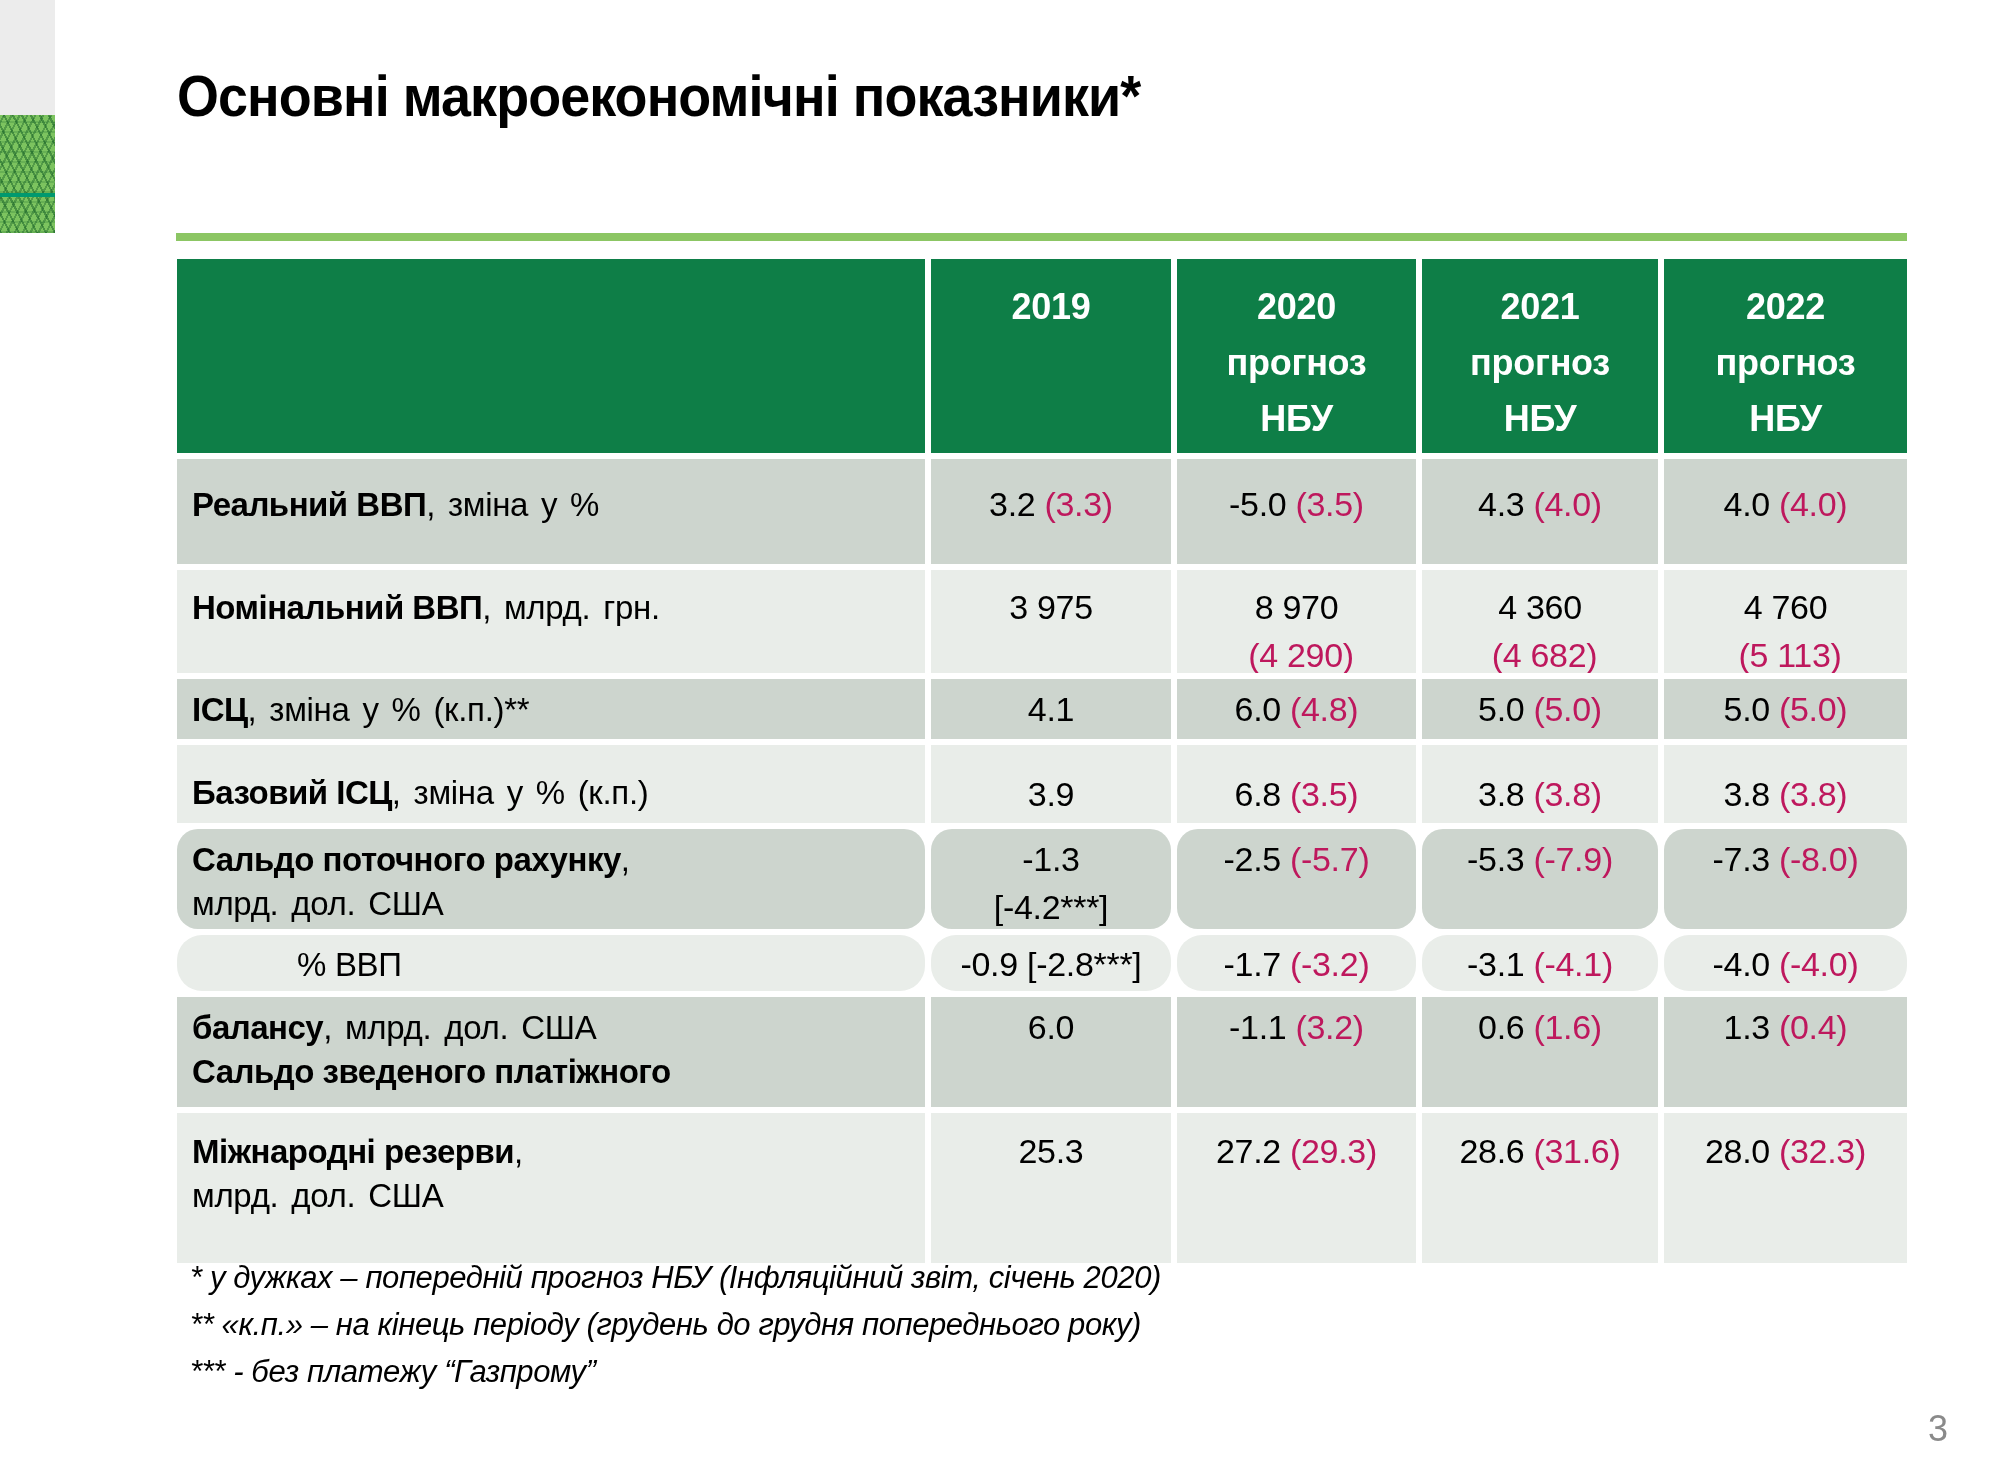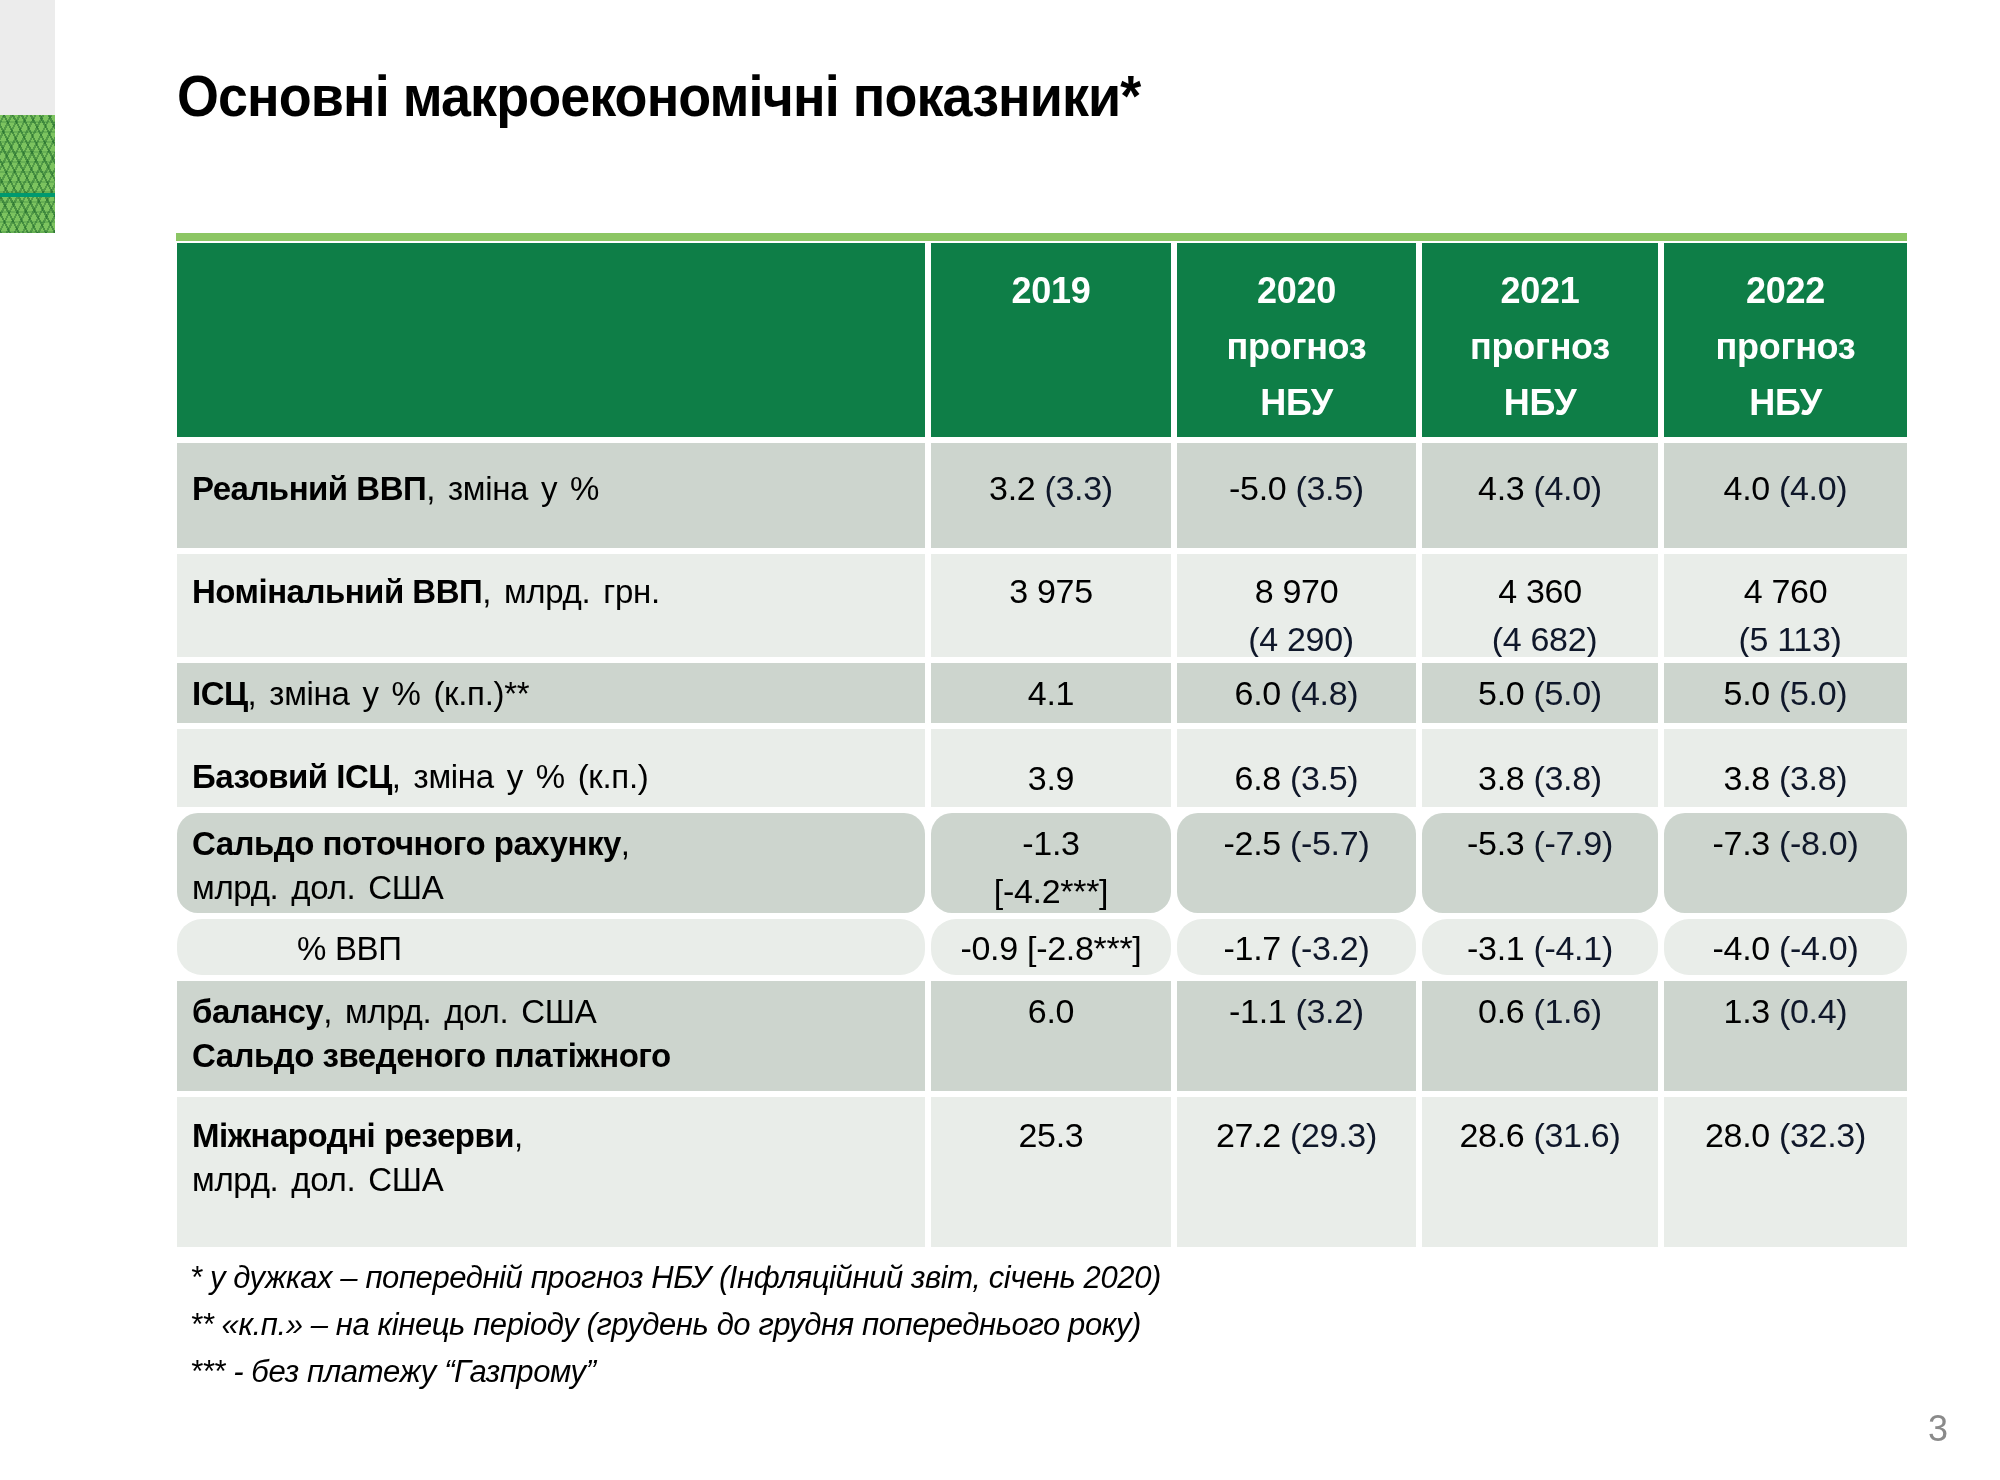--- a/index.html
+++ b/index.html
@@ -25,41 +25,41 @@
     position:absolute;left:177px;top:62px;
     font-size:58px;font-weight:bold;letter-spacing:-1px;white-space:nowrap;
     transform:scaleX(.93);transform-origin:left top;
   }
 
   
   .accent-bar{position:absolute;left:176px;top:233px;width:1731px;height:8px;background:#8cc664;}
 
   
   .table{
-    position:absolute;left:177px;top:243px;width:1730px;
+    position:absolute;left:177px;top:259px;width:1730px;
     display:grid;
     grid-template-columns:748px 240px 239px 236px 243px;
     grid-template-rows:194px 105px 103px 60px 78px 100px 56px 110px 150px;
     gap:6px;
     letter-spacing:-.3px;
   }
   .cell{box-sizing:border-box;overflow:hidden;}
   .th{
     background:#0e7e47;color:#fff;font-weight:bold;font-size:36px;
     text-align:center;line-height:56px;padding-top:20px;
   }
   .dark{background:#cdd5ce;}
   .light{background:#e9ede9;}
   .label{font-size:33px;padding-left:15px;line-height:44px;}
   .label b{font-weight:bold;letter-spacing:-.5px;}
   .label .rest{font-weight:normal;font-size:33px;word-spacing:4px;}
   .label .plain{font-weight:normal;font-size:33px;}
   .label .indent{padding-left:105px;}
   .num{font-size:34px;text-align:center;line-height:42px;}
-  .note{color:#0f172a;}
+  .note{color:#be185d;}
   .note:empty,.line2:empty{display:none;}
   .note{margin-left:9px;}
   .line2{margin-top:6px;}
   
   .r1{padding-top:24px;}
   .r2{padding-top:16px;}
   .r3{padding-top:9px;}
   .r4{padding-top:28px;}
   .r4.label{padding-top:26px;}
   .r5{padding-top:9px;border-radius:21px;}

